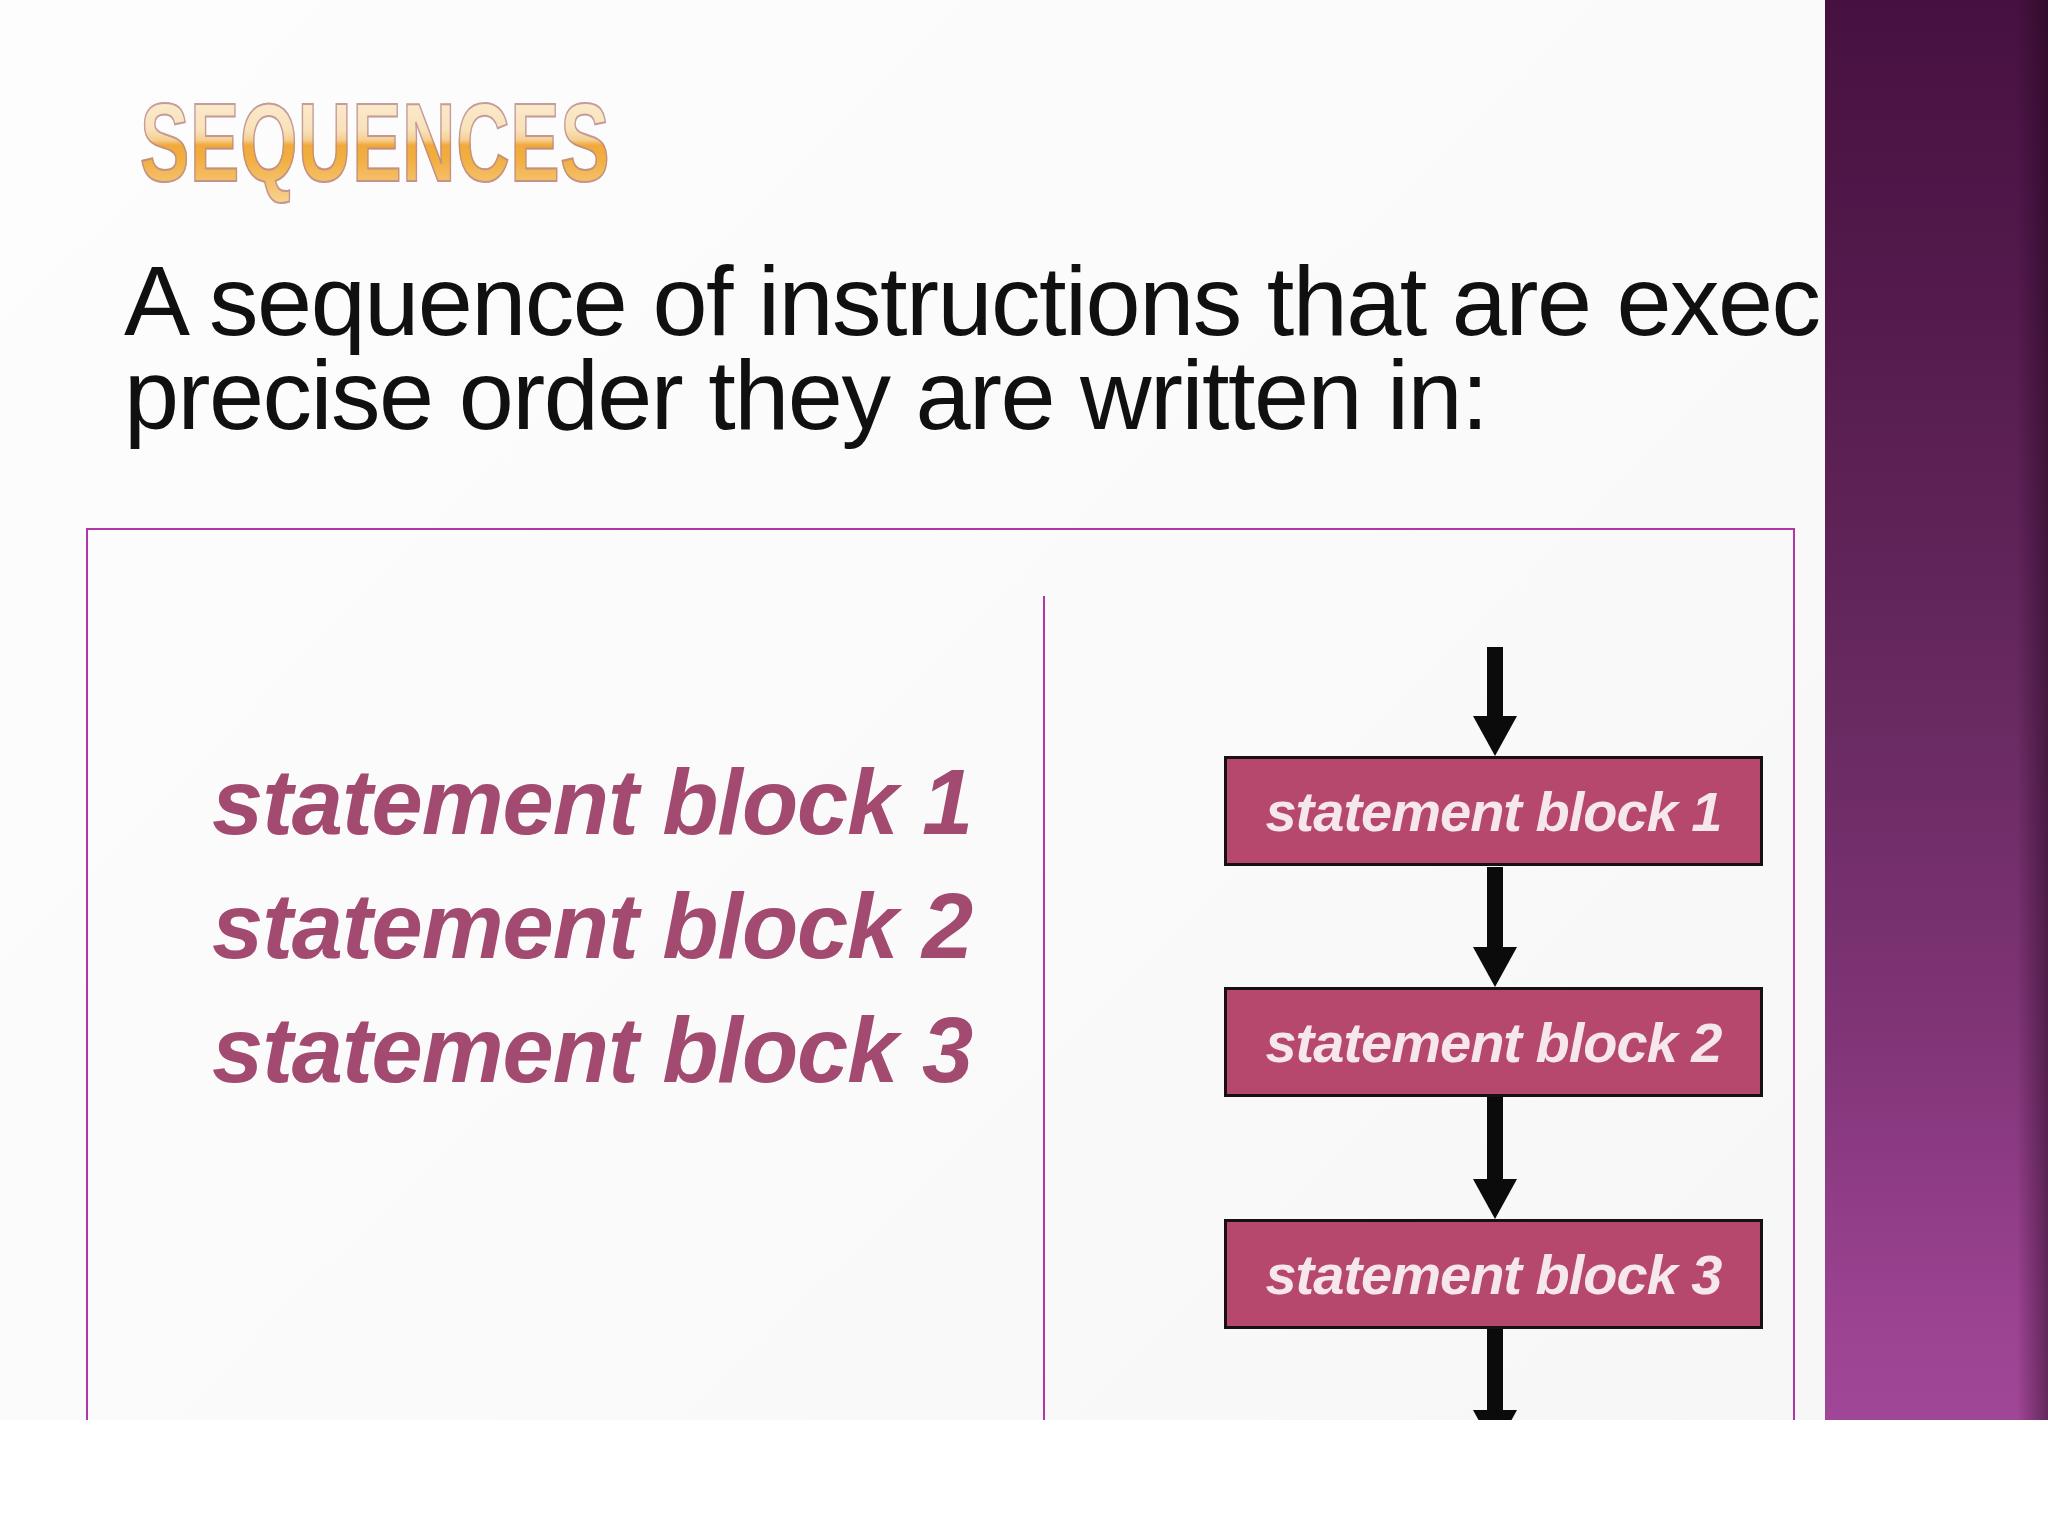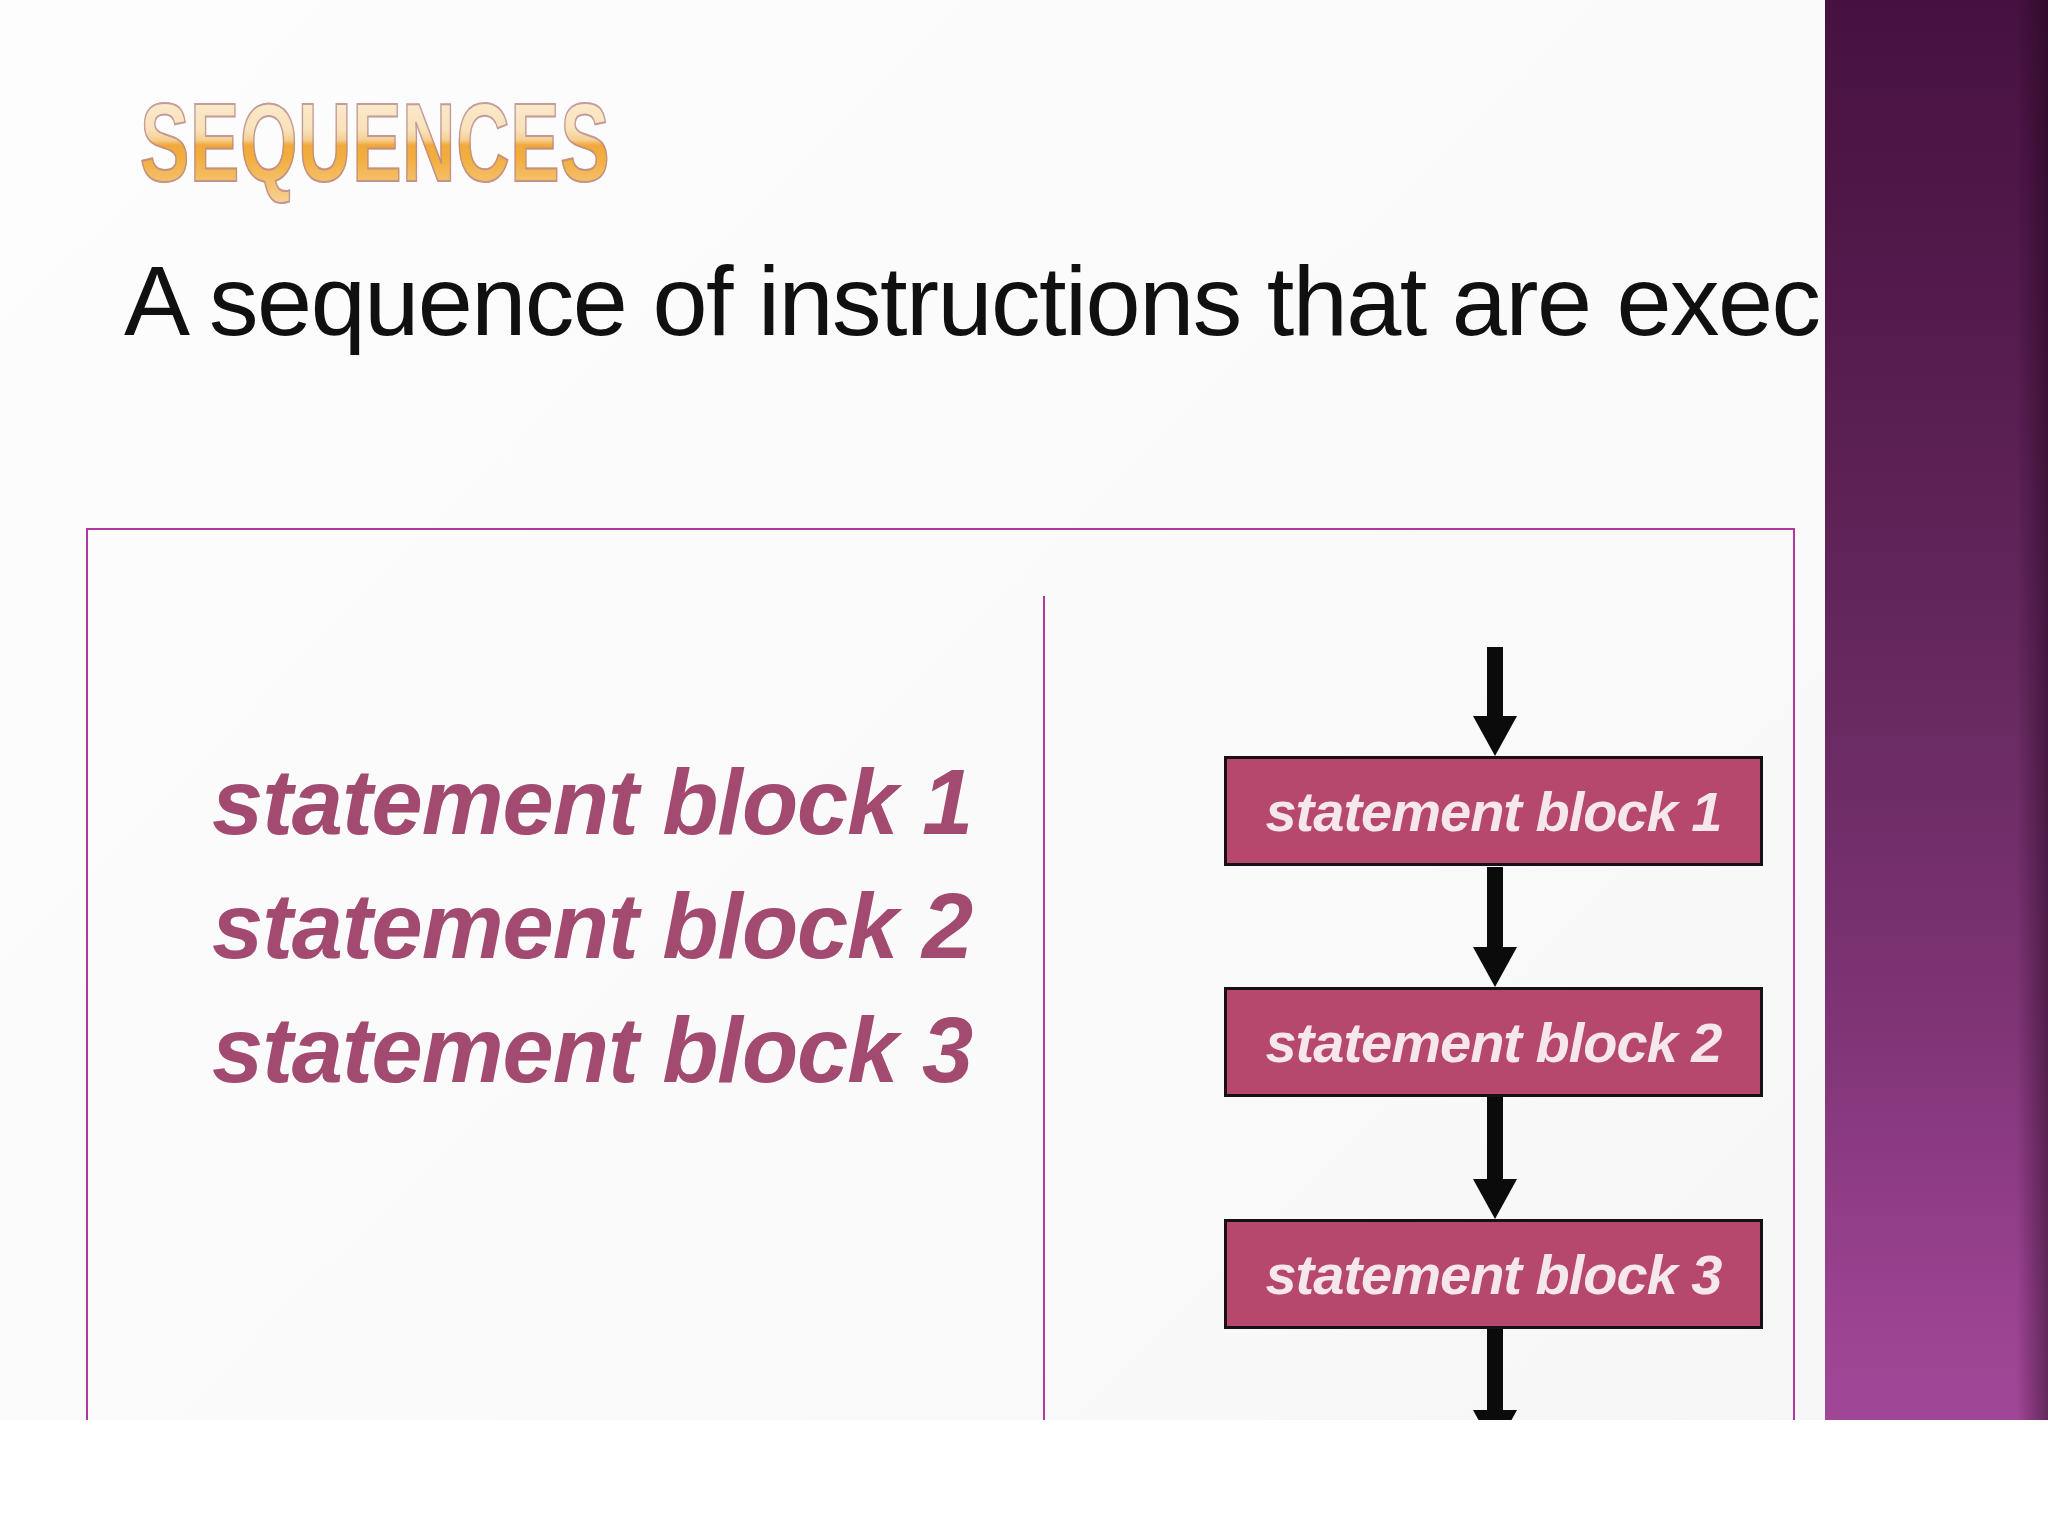--- a/index.html
+++ b/index.html
@@ -87,21 +87,21 @@
       linear-gradient(180deg,#461140 0%,#541a4d 20%,#672960 45%,#7d3374 65%,#9a4290 85%,#a84b9e 100%);
   }
 </style>
 </head>
 <body>
 
 <div class="slide">
 
   <h1 class="title">SEQUENCES</h1>
 
-  <p class="body-text"><span>A sequence of instructions that are executed in the</span><br></p>
+  <p class="body-text"><span>A sequence of instructions that are executed in the</span><br><span>precise order they are written in:</span></p>
 
   <div class="content-frame"></div>
   <div class="divider"></div>
 
   <div class="code-block">
     <div>statement block 1</div>
     <div>statement block 2</div>
     <div>statement block 3</div>
   </div>
 

